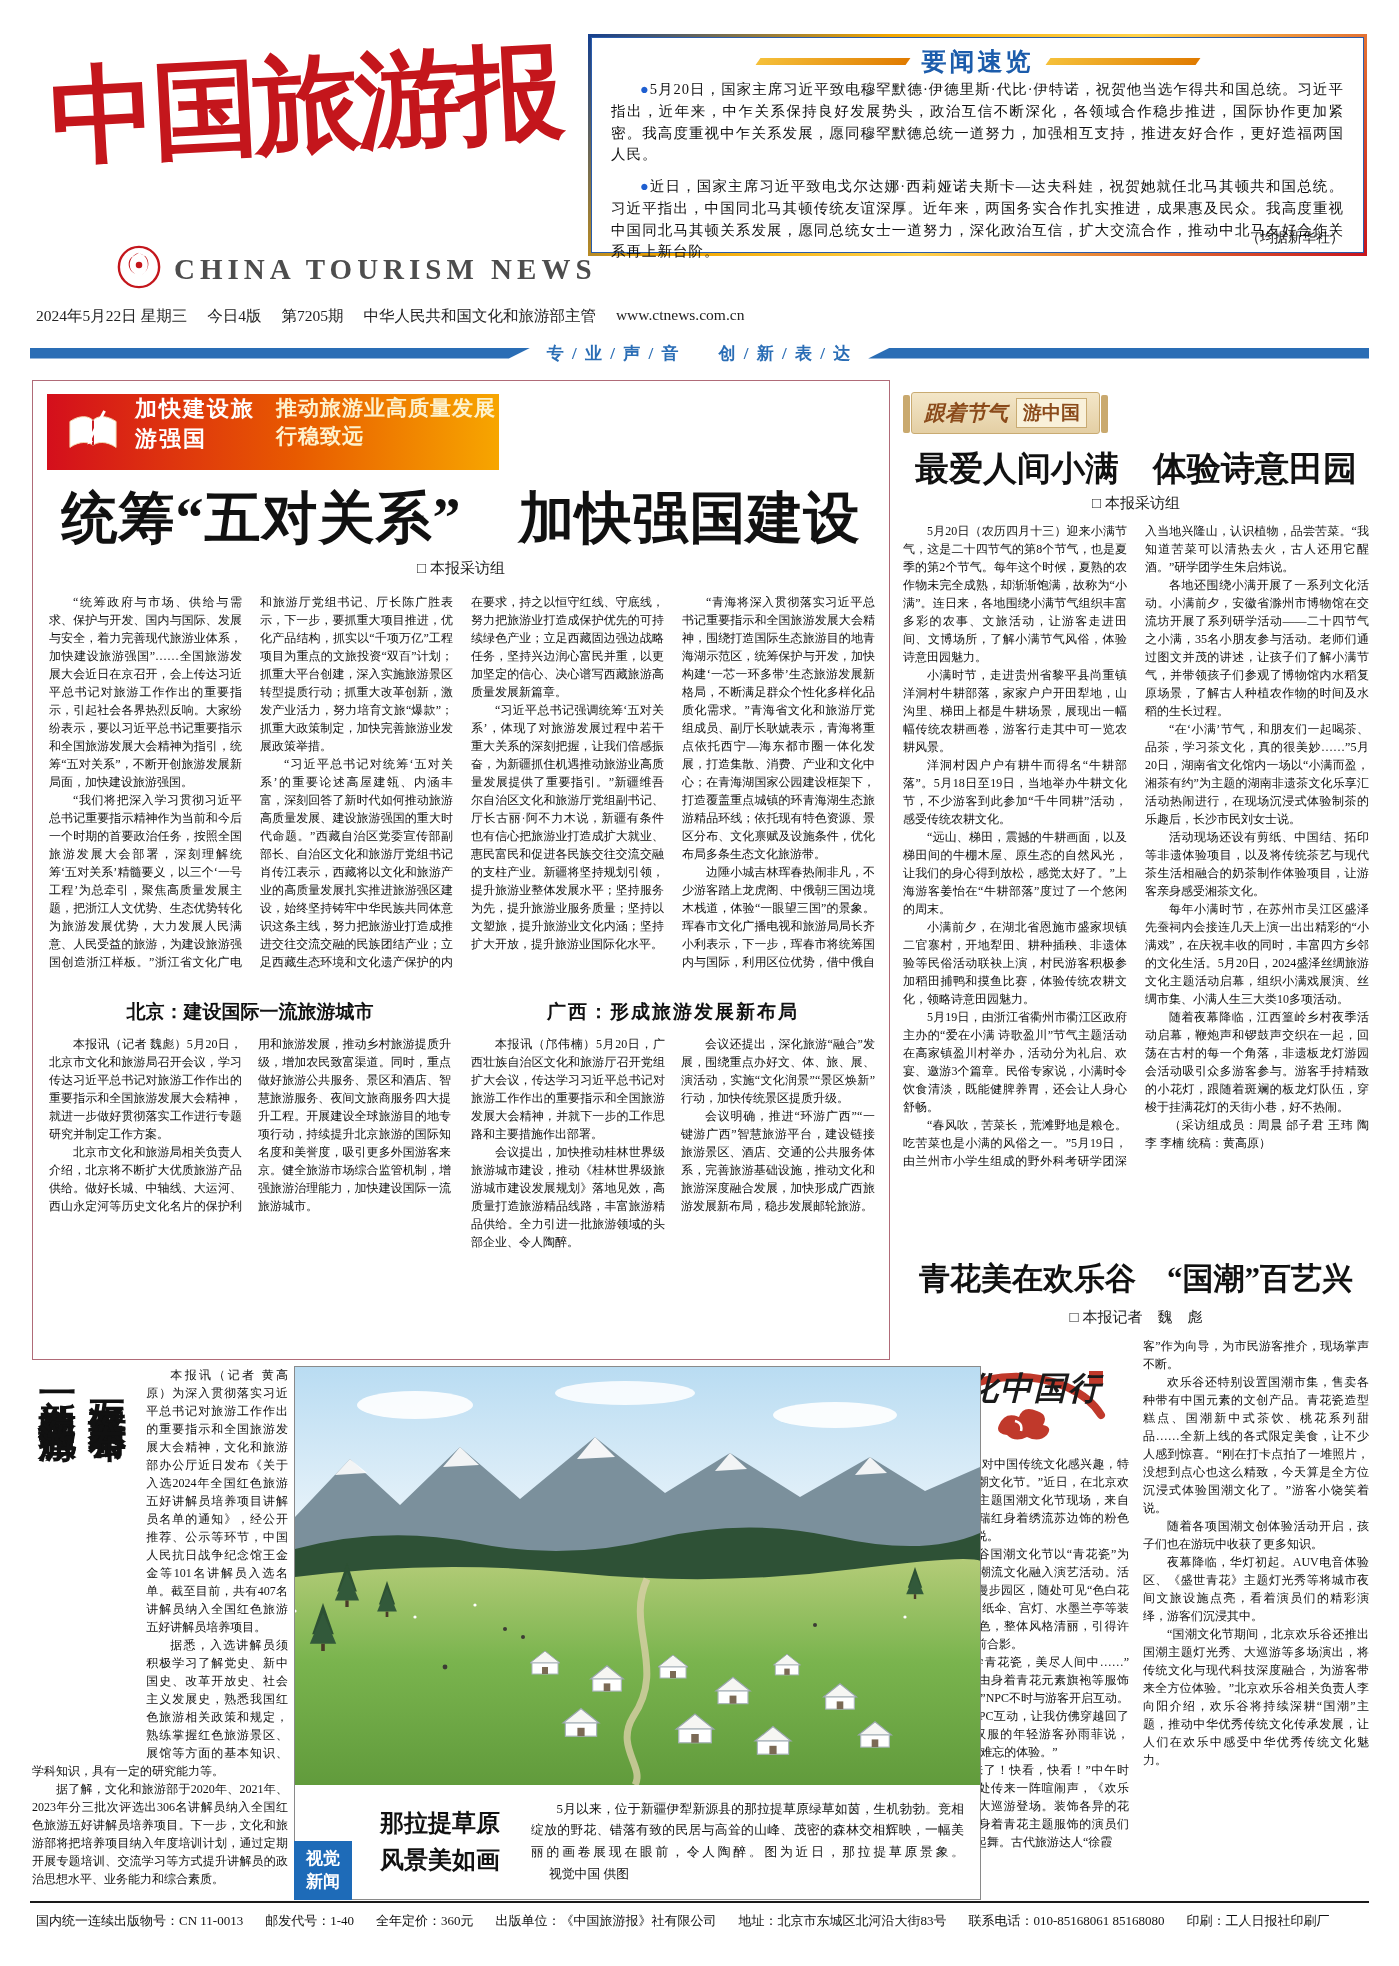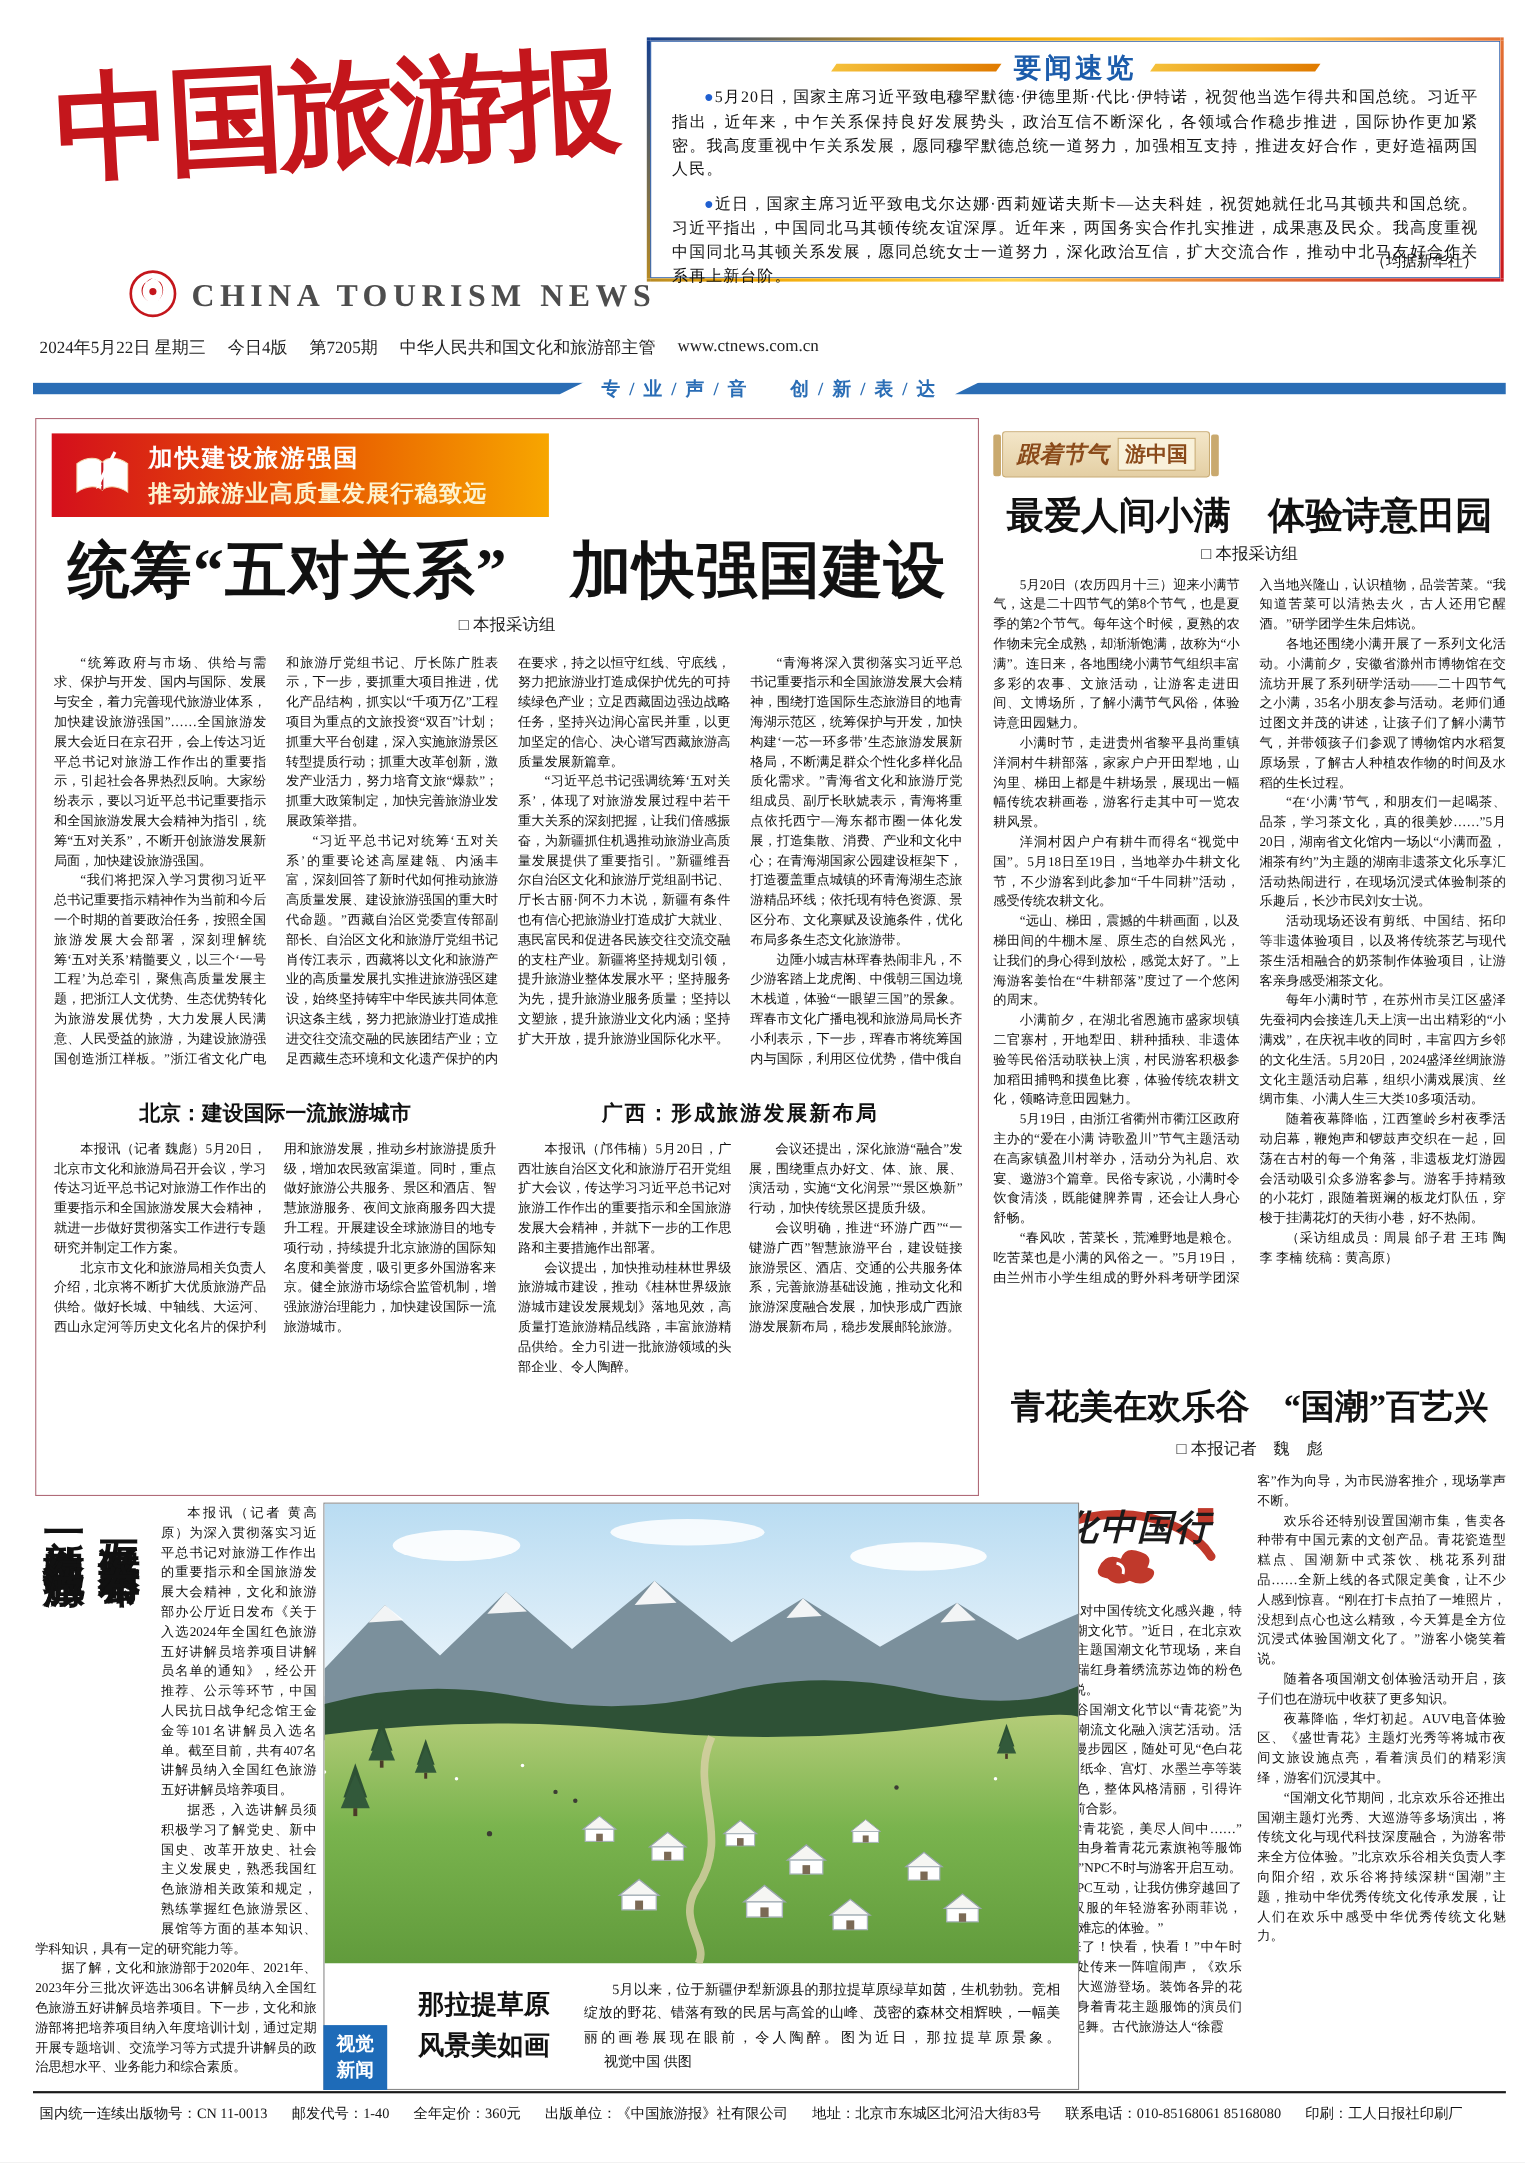--- a/index.html
+++ b/index.html
@@ -31,21 +31,21 @@
   
   .slogan{left:30px;top:342px;width:1339px;display:flex;align-items:center;height:22px;}
   .slogan .bar{flex:1;height:11px;background:#2a6db5;}
   .slogan .bar.l{clip-path:polygon(0 0,100% 0,calc(100% - 22px) 100%,0 100%);}
   .slogan .bar.r{clip-path:polygon(22px 0,100% 0,100% 100%,0 100%);}
   .slogan .txt{margin:0 16px;color:#2a6db5;font-size:17px;font-weight:700;letter-spacing:2px;white-space:nowrap;}
 
   
   .main-box{left:32px;top:380px;width:858px;height:980px;border:1px solid #b06b78;box-sizing:border-box;}
   .lead-badge{position:absolute;left:14px;top:13px;width:452px;height:76px;
-    background:linear-gradient(90deg,#d40f1c,#e85a00 55%,#f7a600);display:flex;flex-direction:column;
+    background:linear-gradient(90deg,#d40f1c,#e85a00 55%,#f7a600);display:flex;flex-direction:row;
     justify-content:center;padding-left:88px;box-sizing:border-box;gap:2px;}
   .lead-badge .l1{color:#fff;font-size:22px;font-weight:700;letter-spacing:2px;}
   .lead-badge .l2{color:#fdf3cf;font-size:21px;font-weight:700;letter-spacing:1px;}
   .book-icon{position:absolute;left:16px;top:14px;}
   .lead-headline{position:absolute;left:0;top:100px;width:100%;text-align:center;
     font-size:56px;font-weight:700;letter-spacing:1px;}
   .byline{text-align:center;font-size:15px;color:#222;}
   .lead-byline{position:absolute;left:0;top:178px;width:100%;}
   .lead-body{position:absolute;left:16px;top:212px;width:826px;height:392px;overflow:hidden;
     column-count:4;column-gap:18px;}
@@ -200,21 +200,21 @@
   <div class="abs xiaoman">
     <div class="scroll-badge">
       <span class="t1">跟着节气</span>
       <span class="t2">游中国</span>
     </div>
     <div class="xm-headline">最爱人间小满　体验诗意田园</div>
     <div class="byline xm-byline">□ 本报采访组</div>
     <div class="xm-body">
         <p class="brief">5月20日（农历四月十三）迎来小满节气，这是二十四节气的第8个节气，也是夏季的第2个节气。每年这个时候，夏熟的农作物未完全成熟，却渐渐饱满，故称为“小满”。连日来，各地围绕小满节气组织丰富多彩的农事、文旅活动，让游客走进田间、文博场所，了解小满节气风俗，体验诗意田园魅力。</p>
         <p class="brief">小满时节，走进贵州省黎平县尚重镇洋洞村牛耕部落，家家户户开田犁地，山沟里、梯田上都是牛耕场景，展现出一幅幅传统农耕画卷，游客行走其中可一览农耕风景。</p>
-        <p class="brief">洋洞村因户户有耕牛而得名“视觉中国”。5月18日至19日，当地举办牛耕文化节，不少游客到此参加“千牛同耕”活动，感受传统农耕文化。</p>
+        <p class="brief">洋洞村因户户有耕牛而得名“牛耕部落”。5月18日至19日，当地举办牛耕文化节，不少游客到此参加“千牛同耕”活动，感受传统农耕文化。</p>
         <p class="brief">“远山、梯田，震撼的牛耕画面，以及梯田间的牛棚木屋、原生态的自然风光，让我们的身心得到放松，感觉太好了。”上海游客姜怡在“牛耕部落”度过了一个悠闲的周末。</p>
         <p class="brief">小满前夕，在湖北省恩施市盛家坝镇二官寨村，开地犁田、耕种插秧、非遗体验等民俗活动联袂上演，村民游客积极参加稻田捕鸭和摸鱼比赛，体验传统农耕文化，领略诗意田园魅力。</p>
         <p class="brief">5月19日，由浙江省衢州市衢江区政府主办的“爱在小满 诗歌盈川”节气主题活动在高家镇盈川村举办，活动分为礼启、欢宴、邀游3个篇章。民俗专家说，小满时令饮食清淡，既能健脾养胃，还会让人身心舒畅。</p>
         <p class="brief">“春风吹，苦菜长，荒滩野地是粮仓。吃苦菜也是小满的风俗之一。”5月19日，由兰州市小学生组成的野外科考研学团深入当地兴隆山，认识植物，品尝苦菜。“我知道苦菜可以清热去火，古人还用它醒酒。”研学团学生朱启炜说。</p>
         <p class="brief">各地还围绕小满开展了一系列文化活动。小满前夕，安徽省滁州市博物馆在交流坊开展了系列研学活动——二十四节气之小满，35名小朋友参与活动。老师们通过图文并茂的讲述，让孩子们了解小满节气，并带领孩子们参观了博物馆内水稻复原场景，了解古人种植农作物的时间及水稻的生长过程。</p>
         <p class="brief">“在‘小满’节气，和朋友们一起喝茶、品茶，学习茶文化，真的很美妙……”5月20日，湖南省文化馆内一场以“小满而盈，湘茶有约”为主题的湖南非遗茶文化乐享汇活动热闹进行，在现场沉浸式体验制茶的乐趣后，长沙市民刘女士说。</p>
         <p class="brief">活动现场还设有剪纸、中国结、拓印等非遗体验项目，以及将传统茶艺与现代茶生活相融合的奶茶制作体验项目，让游客亲身感受湘茶文化。</p>
         <p class="brief">每年小满时节，在苏州市吴江区盛泽先蚕祠内会接连几天上演一出出精彩的“小满戏”，在庆祝丰收的同时，丰富四方乡邻的文化生活。5月20日，2024盛泽丝绸旅游文化主题活动启幕，组织小满戏展演、丝绸市集、小满人生三大类10多项活动。</p>
         <p class="brief">随着夜幕降临，江西篁岭乡村夜季活动启幕，鞭炮声和锣鼓声交织在一起，回荡在古村的每一个角落，非遗板龙灯游园会活动吸引众多游客参与。游客手持精致的小花灯，跟随着斑斓的板龙灯队伍，穿梭于挂满花灯的天街小巷，好不热闹。</p>
         <p class="brief">（采访组成员：周晨 邰子君 王玮 陶李 李楠 统稿：黄高原）</p>

